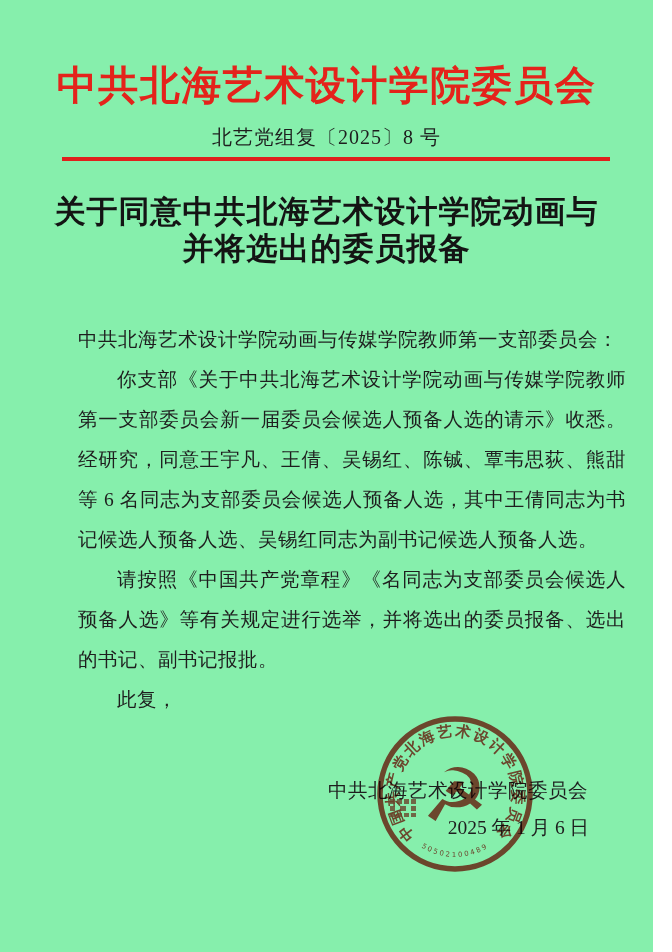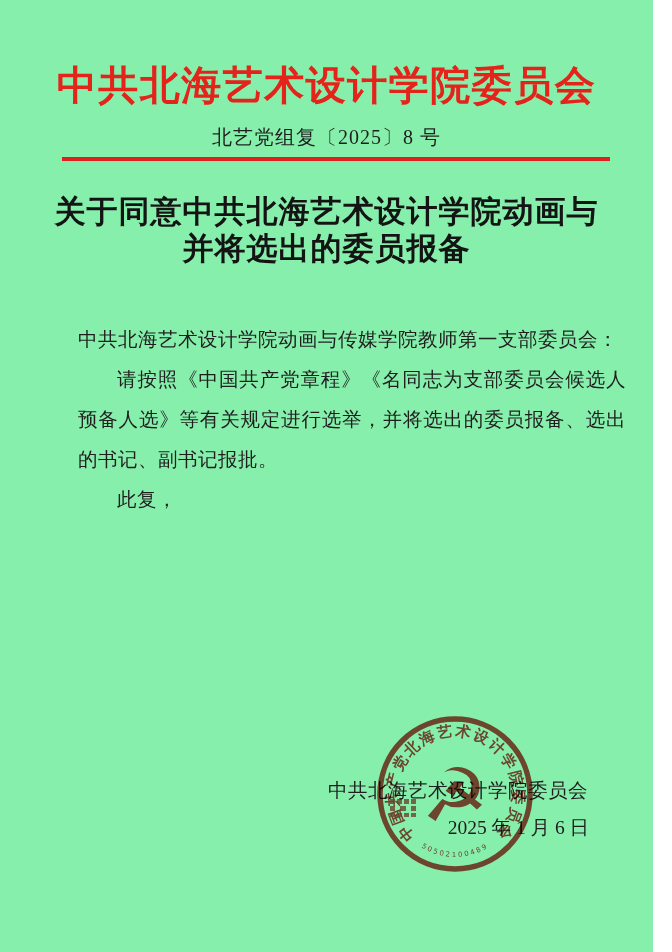--- a/index.html
+++ b/index.html
@@ -132,20 +132,21 @@
 
   <div class="red-rule"></div>
 
   <div class="doc-title">
     <div>关于同意中共北海艺术设计学院动画与</div>
     <div>并将选出的委员报备</div>
   </div>
 
   <div class="body-text">
     <p class="addressee">中共北海艺术设计学院动画与传媒学院教师第一支部委员会：</p>
+    <p class="para">你支部《关于中共北海艺术设计学院动画与传媒学院教师第一支部委员会新一届委员会候选人预备人选的请示》收悉。经研究，同意王宇凡、王倩、吴锡红、陈铖、覃韦思荻、熊甜等 6 名同志为支部委员会候选人预备人选，其中王倩同志为书记候选人预备人选、吴锡红同志为副书记候选人预备人选。</p>
     <p class="para">请按照《中国共产党章程》《名同志为支部委员会候选人预备人选》等有关规定进行选举，并将选出的委员报备、选出的书记、副书记报批。</p>
     <p class="para">此复，</p>
   </div>
 
   <div class="sig-org">中共北海艺术设计学院委员会</div>
 
   <div class="sig-date">2025 年 1 月 6 日</div>
 
   <svg class="seal" viewBox="0 0 160 160" width="160" height="160" xmlns="http://www.w3.org/2000/svg">
     <defs>

